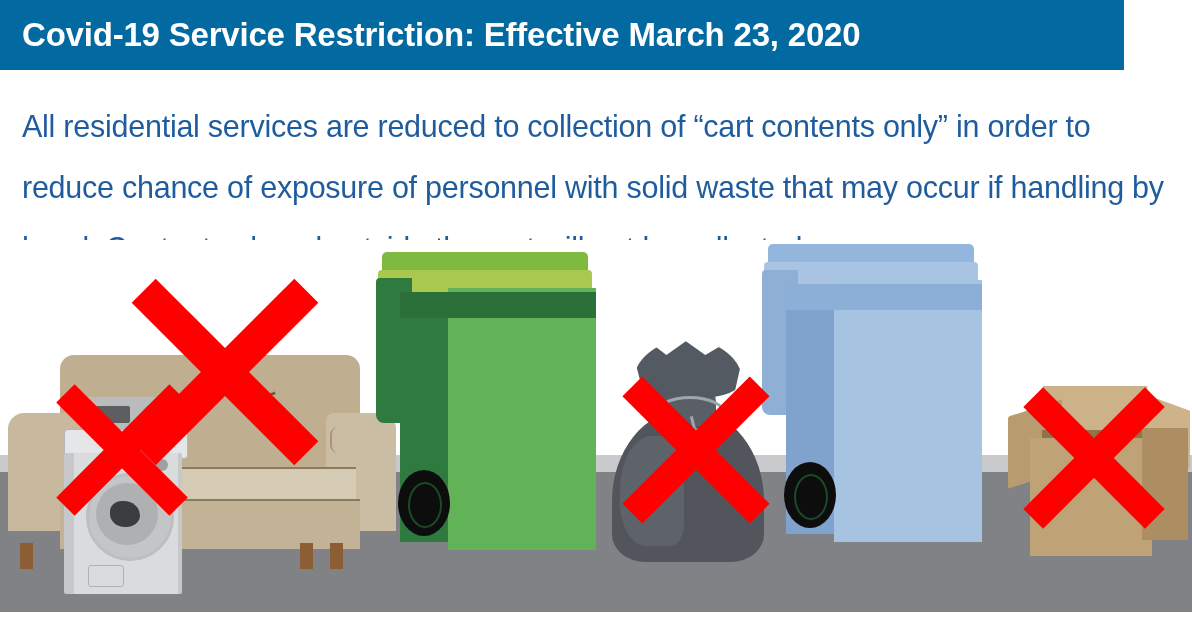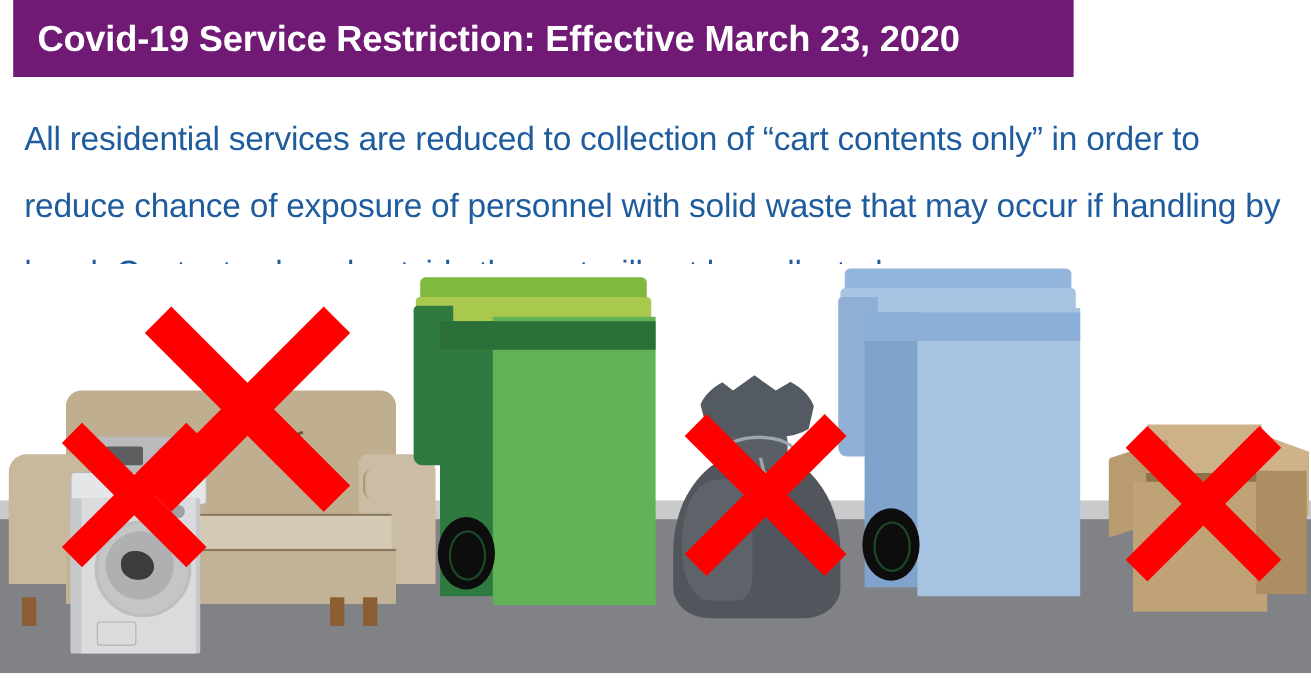--- a/index.html
+++ b/index.html
@@ -16,24 +16,23 @@
     height: 617px;
     background: #ffffff;
     overflow: hidden;
   }
 
   
   .header-banner {
     position: absolute;
     left: 0;
     top: 0;
-    width: 964px;
+    width: 1124px;
     height: 70px;
-    background: #701a75;
-    margin-left: 12px;
+    background: #0369a1;
   }
   .header-title {
     position: absolute;
     left: 22px;
     top: 50%;
     transform: translateY(-50%);
     color: #ffffff;
     font-family: "Liberation Sans", sans-serif;
     font-size: 33px;
     font-weight: bold;

